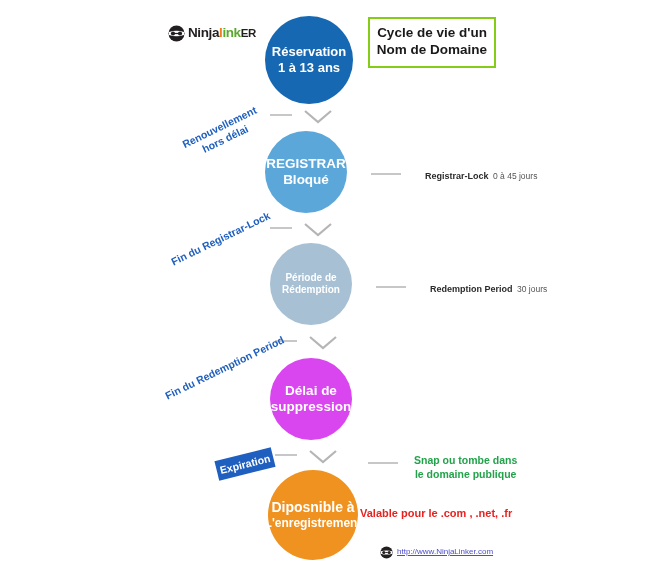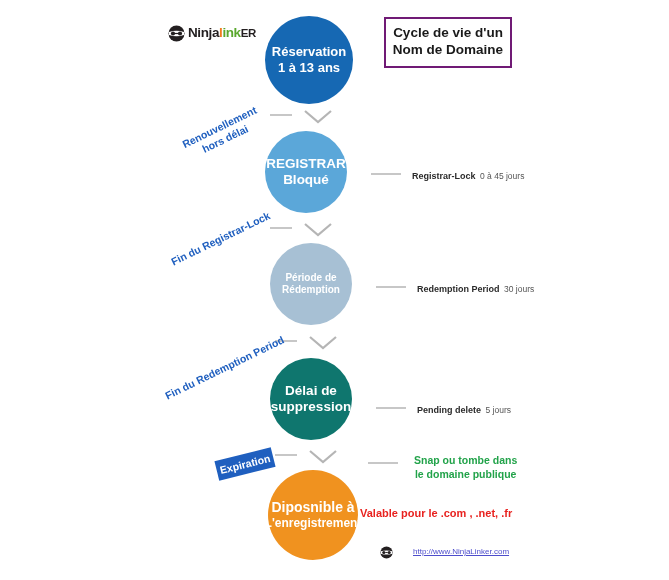--- a/index.html
+++ b/index.html
@@ -38,25 +38,25 @@
     white-space: nowrap;
   }
   .lg-dark  { color: #231f20; }
   .lg-orange{ color: #f07c1e; }
   .lg-green { color: #5aa82e; }
   .lg-small { font-size: 11.5px; color: #231f20; }
 
   
   .title-box {
     position: absolute;
-    left: 384px;
+    left: 368px;
     top: 17px;
     width: 128px;
     padding: 5px 4px 7px;
-    border: 2px solid #701a75;
+    border: 2px solid #84cc16;
     box-sizing: border-box;
     text-align: center;
     color: #1a1a1a;
     font-size: 13.5px;
     font-weight: bold;
     line-height: 1.28;
   }
 
   
   .circle {
@@ -68,21 +68,21 @@
     justify-content: center;
     text-align: center;
     color: #ffffff;
     font-weight: bold;
     line-height: 1.2;
     box-sizing: border-box;
   }
   .c1 { left: 265px; top: 16px;  width: 88px; height: 88px;  background: #1668b3; font-size: 13px; }
   .c2 { left: 265px; top: 131px; width: 82px; height: 82px;  background: #5ba7d9; font-size: 13.5px; }
   .c3 { left: 270px; top: 243px; width: 82px; height: 82px;  background: #a7c0d4; font-size: 10px; }
-  .c4 { left: 270px; top: 358px; width: 82px; height: 82px;  background: #0f766e; font-size: 13.5px; }
+  .c4 { left: 270px; top: 358px; width: 82px; height: 82px;  background: #d946ef; font-size: 13.5px; }
   .c5 { left: 268px; top: 470px; width: 90px; height: 90px;  background: #f0921f; font-size: 14px; }
   .c5 .sub { font-size: 12px; }
 
   
   .chev {
     position: absolute;
     width: 30px;
     height: 16px;
   }
   .chev svg { display: block; }
@@ -135,21 +135,21 @@
     font-size: 10.5px;
     font-weight: bold;
     white-space: nowrap;
   }
 
   
   .anno {
     position: absolute;
     display: flex;
     align-items: center;
-    gap: 11px;
+    gap: 24px;
   }
   .anno .lead { width: 30px; height: 2px; background: #c7c7c7; flex: none; }
   .anno-text { text-align: center; }
   .anno-text .t1 { font-size: 9px; font-weight: bold; color: #2b2b2b; line-height: 1.3; white-space: nowrap; }
   .anno-text .t2 { font-size: 8.5px; color: #555555; line-height: 1.3; white-space: nowrap; }
   .a1 { left: 371px; top: 165px; }
   .a2 { left: 376px; top: 278px; }
   .a3 { left: 376px; top: 399px; }
 
   
@@ -182,21 +182,21 @@
     white-space: nowrap;
   }
 
   
   .footer {
     position: absolute;
     left: 380px;
     top: 545px;
     display: flex;
     align-items: center;
-    gap: 20px;
+    gap: 4px;
   }
   .footer .fmark { width: 13px; height: 13px; display: block; }
   .footer .furl {
     color: #4d4dcc;
     font-size: 8px;
     text-decoration: underline;
     white-space: nowrap;
   }
 </style>
 </head>
@@ -279,27 +279,20 @@
     </svg>
   </div>
   <div class="diag d3">
     <div>Fin du Redemption Period</div>
   </div>
 
   <div class="circle c4">
     <div>Délai de</div>
     <div>suppression</div>
   </div>
-  <div class="anno a3">
-    <span class="lead"></span>
-    <span class="anno-text">
-      <span class="t1">Pending delete</span>
-      <span class="t2">5 jours</span>
-    </span>
-  </div>
 
   <div class="dash-left dl4"></div>
   <div class="chev ch4">
     <svg viewBox="0 0 30 16" width="30" height="16" aria-hidden="true">
       <path d="M2 2 L15 13 L28 2" fill="none" stroke="#b5b5b5" stroke-width="2.2"></path>
     </svg>
   </div>
 
   <div class="expiration-badge">
     <span>Expiration</span>

